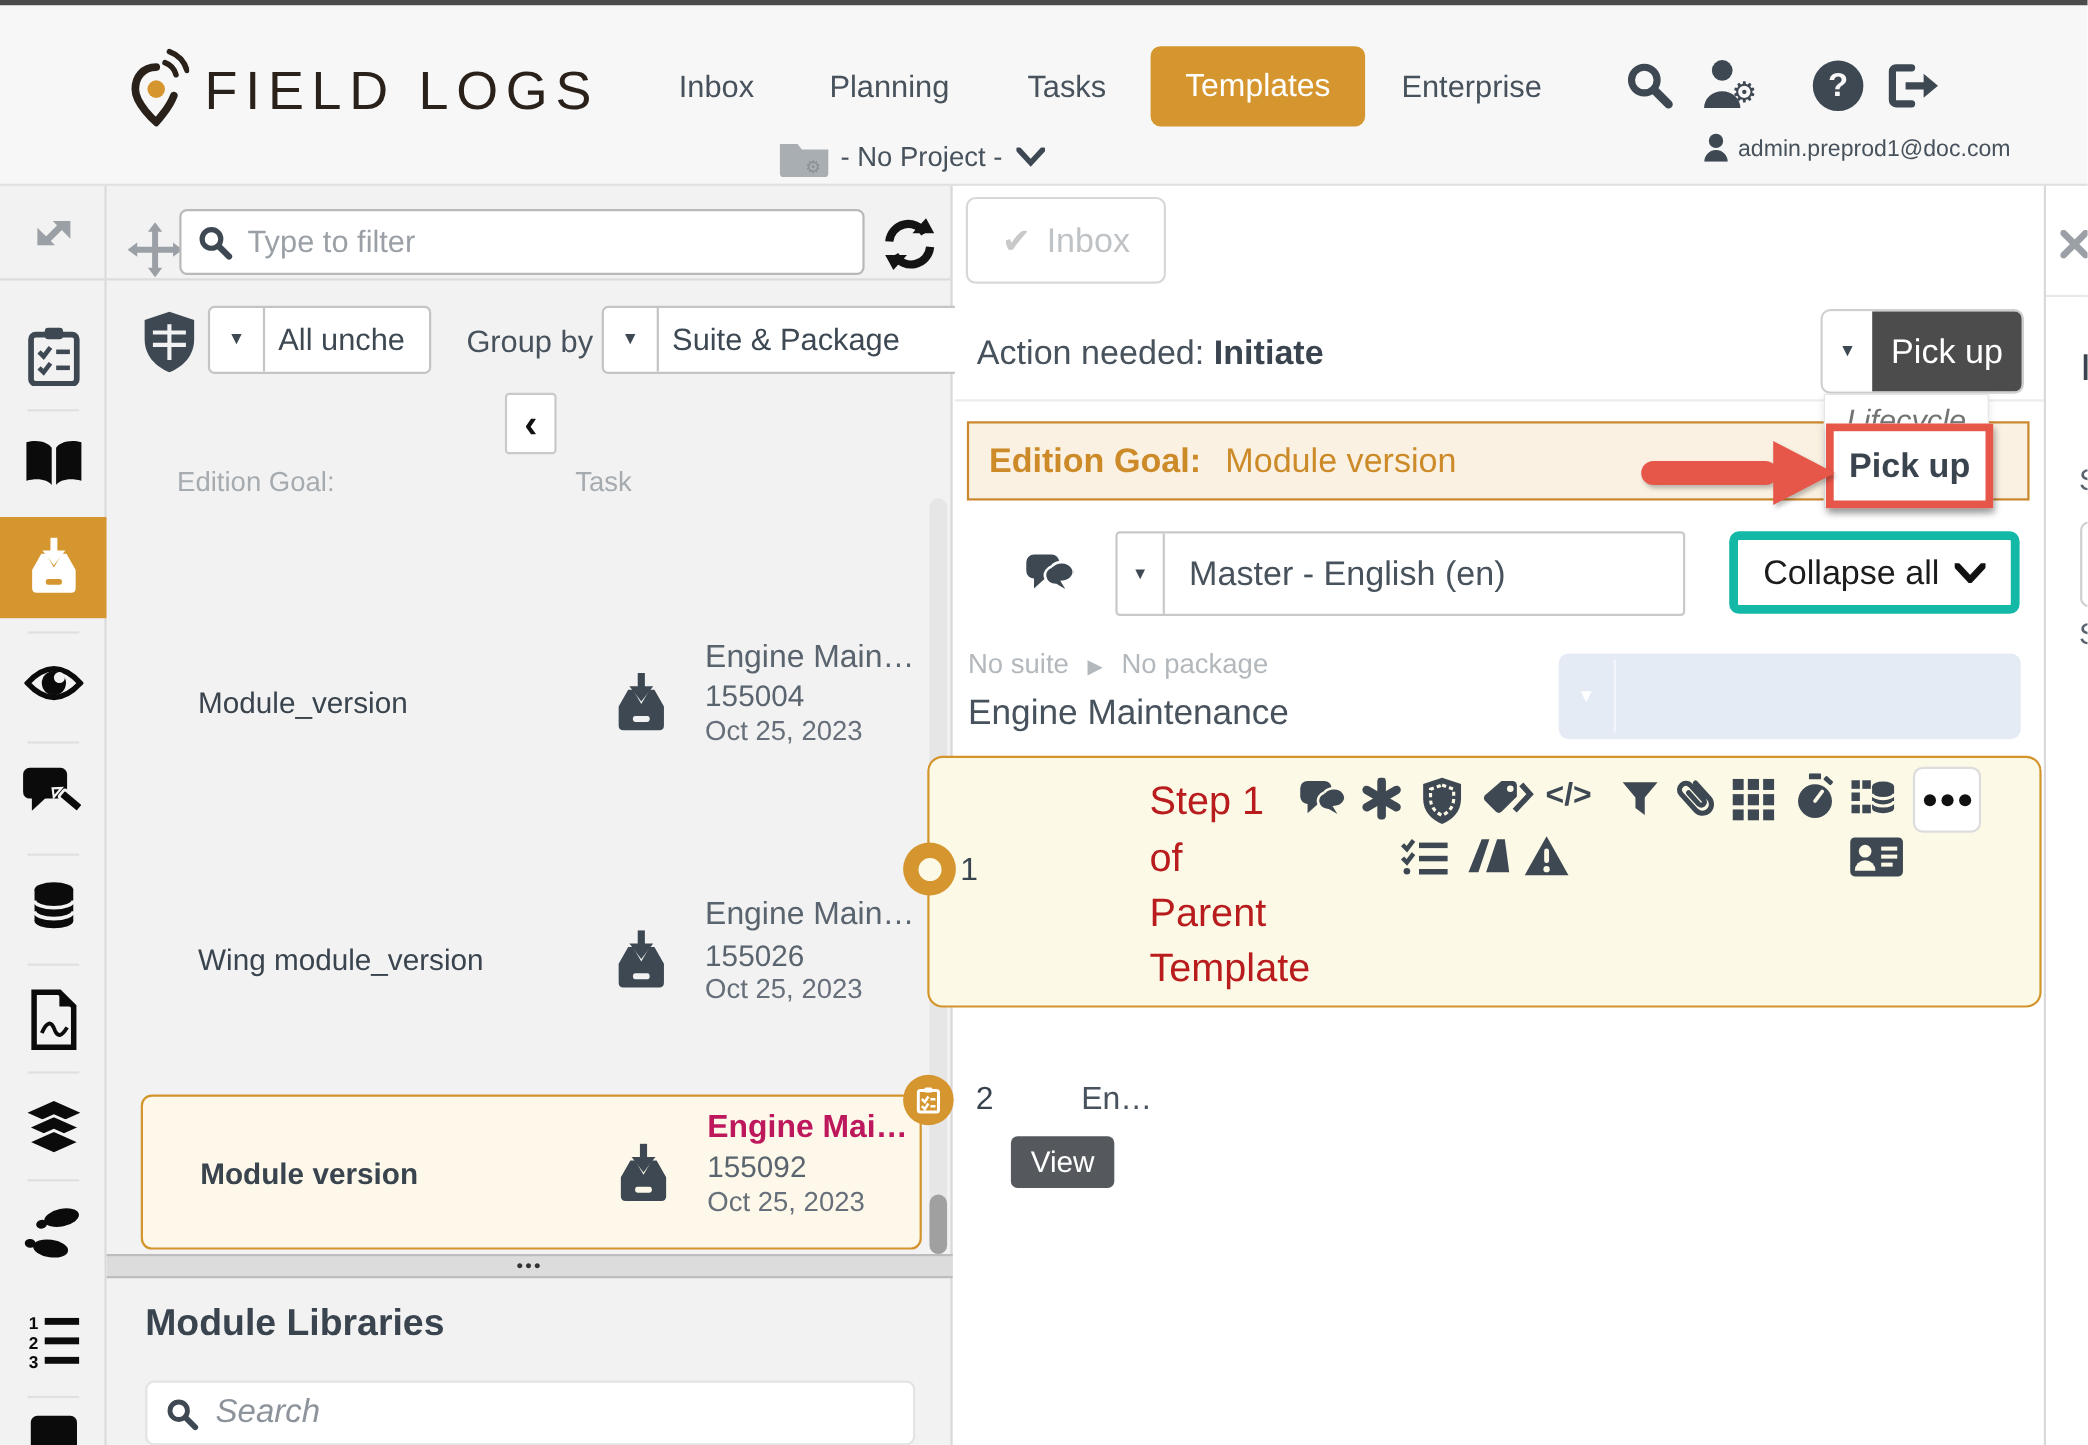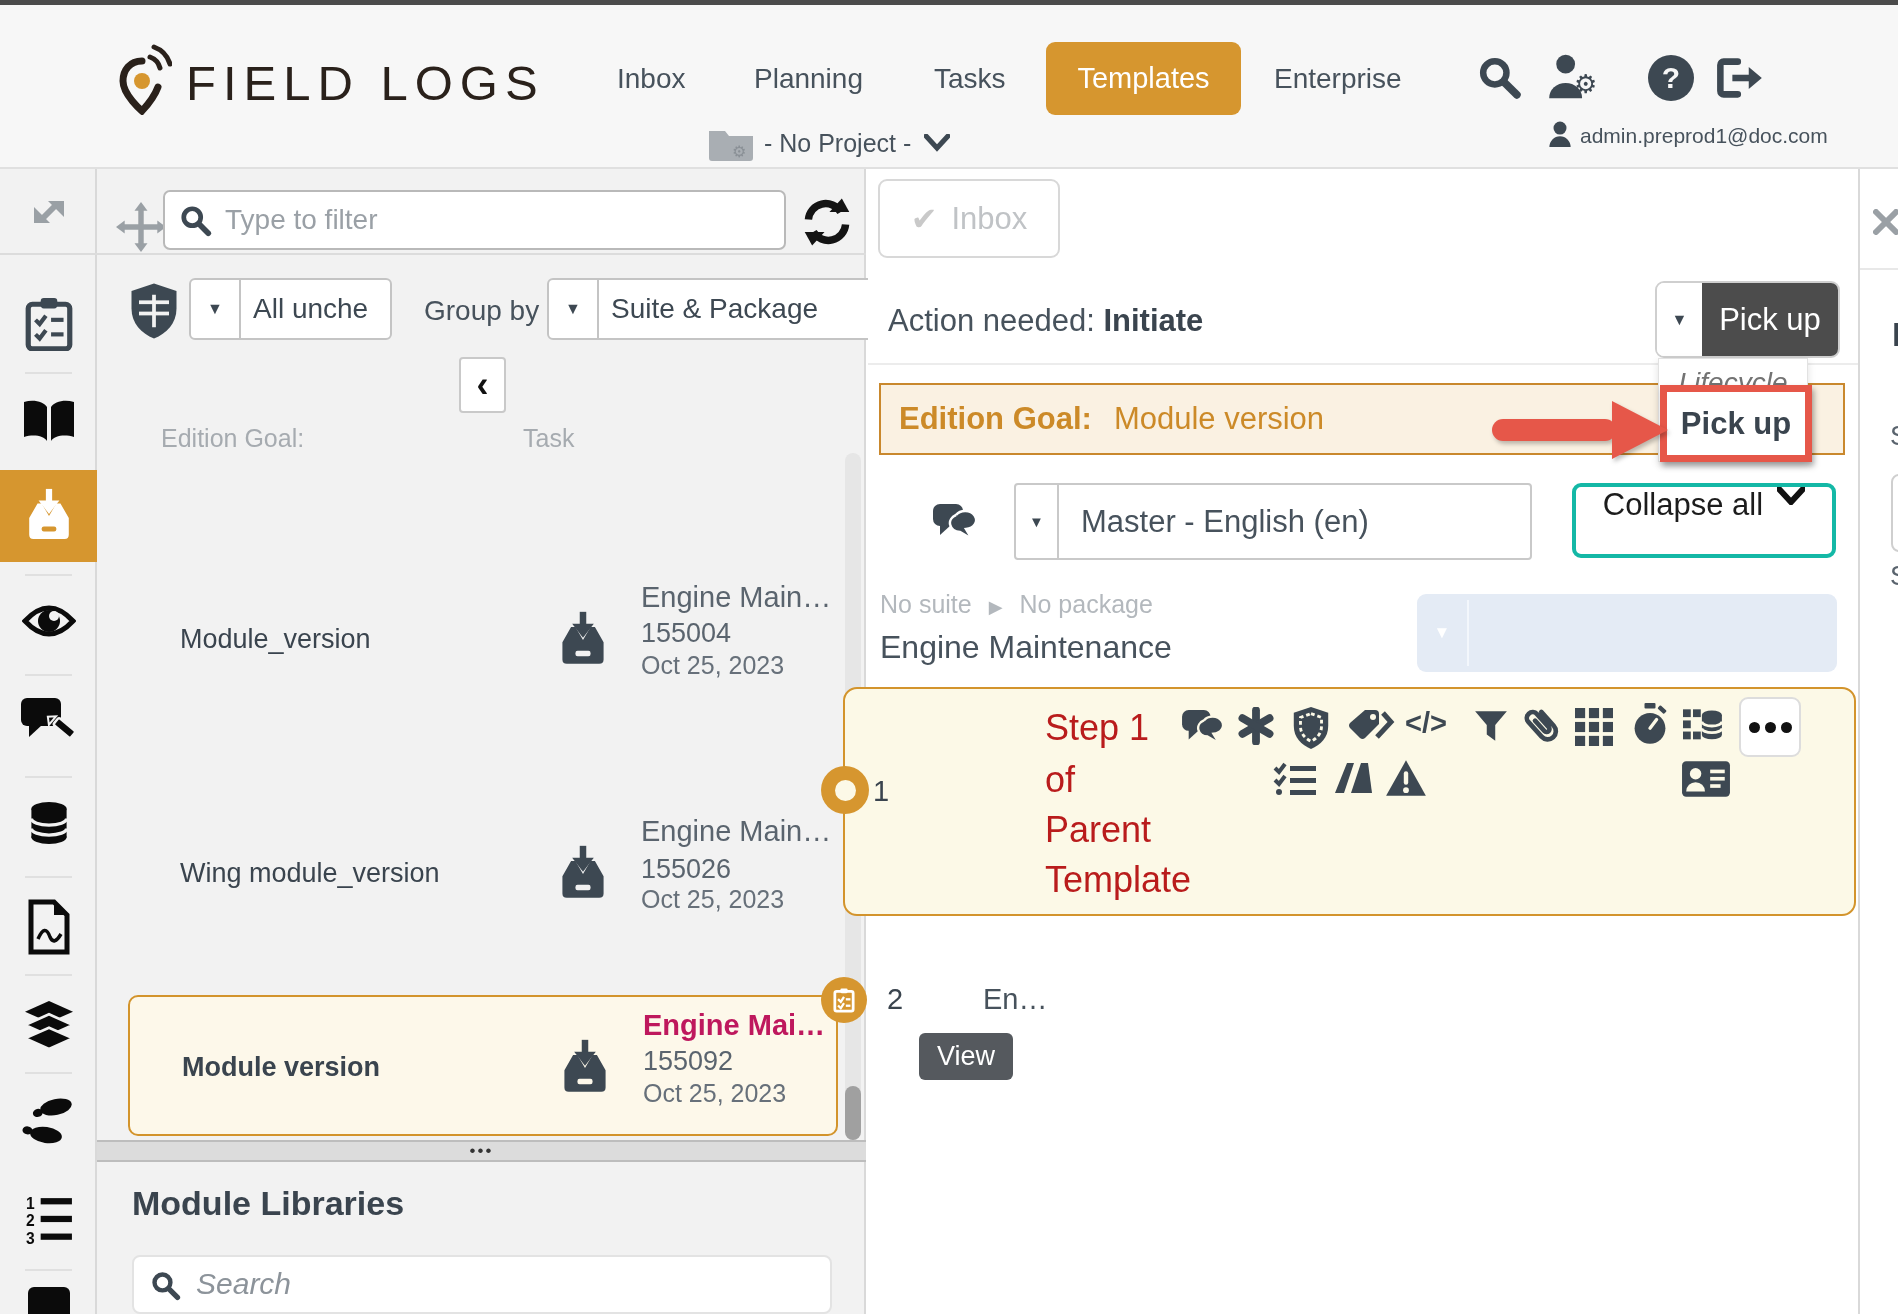--- a/index.html
+++ b/index.html
@@ -324,21 +324,21 @@
 
     <svg class="abs ic" style="left:64px;top:334px;cursor:pointer;" width="44" height="40" viewBox="0 0 44 40">
       <rect x="1" y="1" width="30" height="22" rx="7" fill="currentColor"></rect>
       <polygon points="8,22 8,32 19,22" fill="currentColor"></polygon>
       <path d="M24 12 a11 9 0 1 1 10 14 l6 10 -12 -7 a11 9 0 0 1 -4 -17" fill="currentColor" stroke="#fff" stroke-width="2.5"></path>
     </svg>
     <div class="abs" style="left:146px;top:314px;width:518px;height:77px;display:flex;border:2px solid #c9c9c9;border-radius:4px;background:#fff;cursor:pointer;">
       <div style="width:43px;border-right:2px solid #c9c9c9;display:flex;align-items:center;justify-content:center;color:#3d4852;font-size:15px;">▼</div>
       <div style="flex:1;display:flex;align-items:center;padding-left:22px;font-size:31px;color:#47525c;white-space:nowrap;overflow:hidden;">Master - English (en)</div>
     </div>
-    <div class="abs" style="left:704px;top:314px;width:264px;height:75px;border:4px solid #14b8a6;border-radius:9px;background:#fff;display:flex;justify-content:center;gap:14px;cursor:pointer;">
+    <div class="abs" style="left:704px;top:314px;width:264px;height:75px;border:8px solid #14b8a6;border-radius:9px;background:#fff;display:flex;align-items:center;justify-content:center;gap:14px;cursor:pointer;">
       <span style="font-size:31px;color:#1c1c1c;">Collapse all</span>
       <svg width="28" height="18" viewBox="0 0 28 18">
         <polyline points="2,2 14,15 26,2" fill="none" stroke="#111" stroke-width="6" stroke-linecap="round"></polyline>
       </svg>
     </div>
 
     <div class="abs nowrap" style="left:12px;top:421px;font-size:25px;color:#b3b8bd;">
       <span>No suite</span>
       <span style="font-size:18px;margin:0 10px;">▶</span>
       <span>No package</span>

